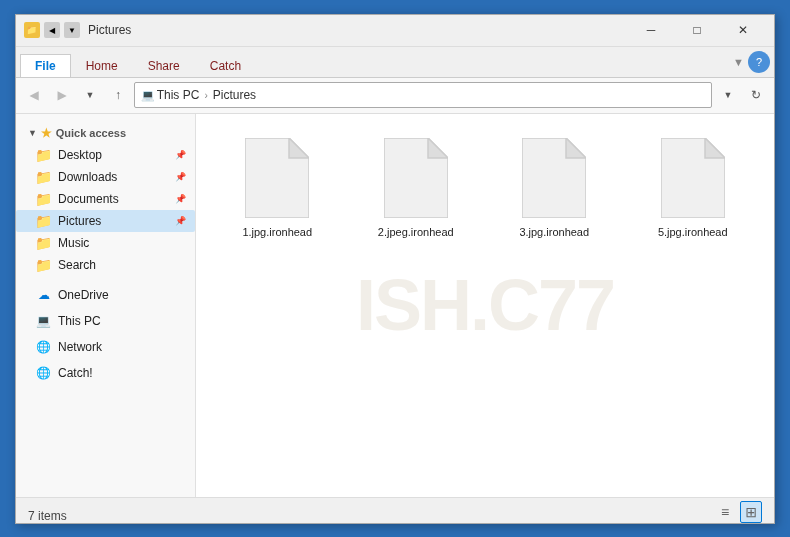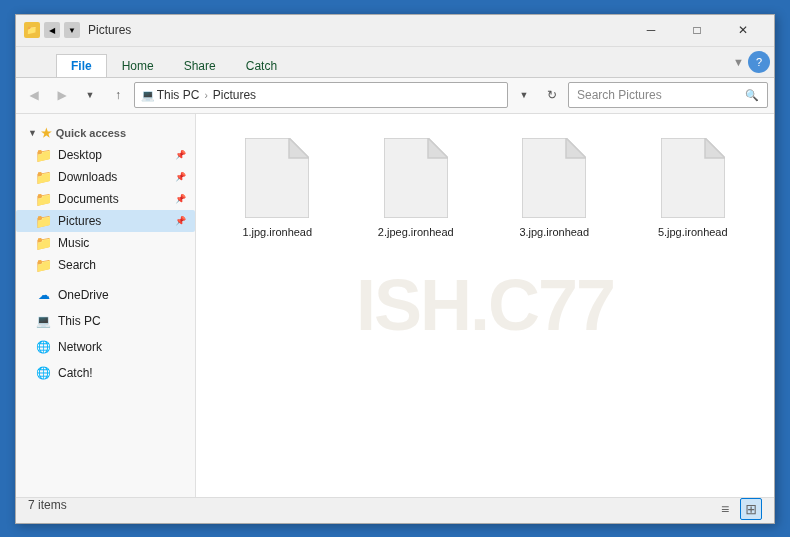--- a/index.html
+++ b/index.html
@@ -64,36 +64,35 @@
       color: #333;
       background: transparent;
       border: none;
     }
 
     
     .ribbon {
       background: #f0f0f0;
       border-bottom: 1px solid #ccc;
       flex-shrink: 0;
-      padding-left: 36px;
     }
     .ribbon-tabs {
       display: flex;
       height: 30px;
       align-items: flex-end;
       padding: 0 4px;
     }
     .ribbon-tab {
       padding: 4px 14px;
       font-size: 12px;
       cursor: pointer;
       border: 1px solid transparent;
       border-bottom: none;
       background: transparent;
-      color: #14532d;
+      color: #7f1d1d;
     }
     .ribbon-tab.active {
       background: #fff;
       border-color: #ccc;
       color: #0078d7;
       font-weight: bold;
     }
 
     
     .address-bar {
@@ -252,21 +251,21 @@
       word-break: break-all;
       max-width: 110px;
     }
 
     
     .status-bar {
       height: 26px;
       background: #f0f0f0;
       border-top: 1px solid #ddd;
       display: flex;
-      align-items: flex-start;
+      align-items: flex-end;
       padding: 0 12px;
       font-size: 12px;
       color: #444;
       flex-shrink: 0;
     }
     .status-right {
       margin-left: auto;
       display: flex;
       gap: 4px;
     }
@@ -322,24 +321,20 @@
         <span style="font-size:11px;">💻</span>
         <span>This PC</span>
         <span class="path-arrow">›</span>
         <span>Pictures</span>
       </span>
     </div>
     <div style="display:flex;align-items:center;gap:4px;">
       <div class="nav-btn" style="font-size:9px;">▼</div>
       <div class="nav-btn">↻</div>
     </div>
-    <div class="search-box">
-      <span style="color:#888;font-size:12px;">Search Pictures</span>
-      <span class="search-icon-span">🔍</span>
-    </div>
   </div>
 
   <div class="main-content">
 
     <div class="sidebar">
 
       <div class="sidebar-section-header">
         <span style="font-size:9px;">▼</span>
         <span class="icon-star">★</span>
         <span>Quick access</span>

